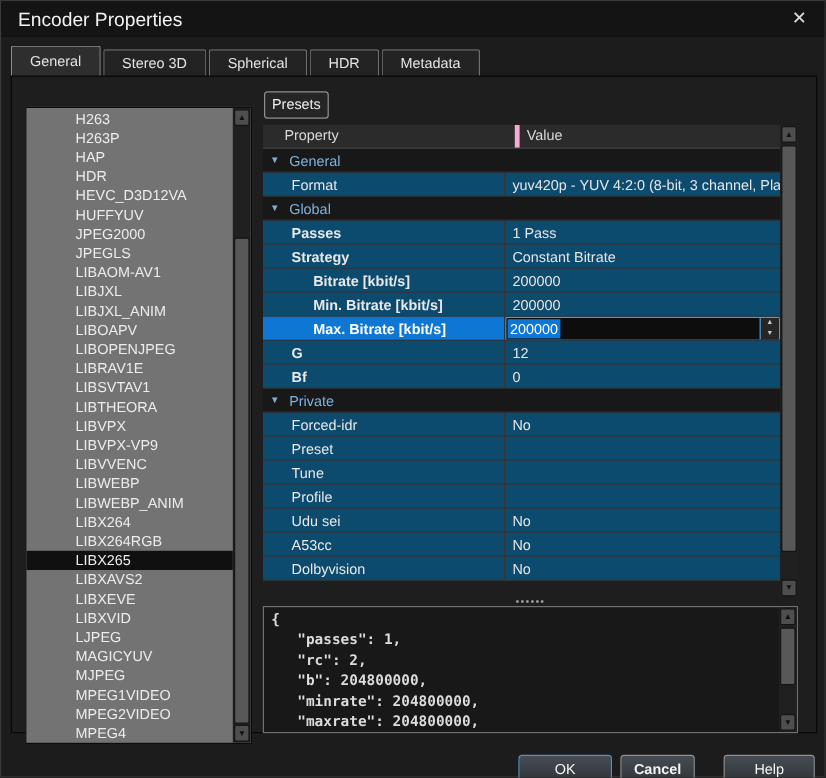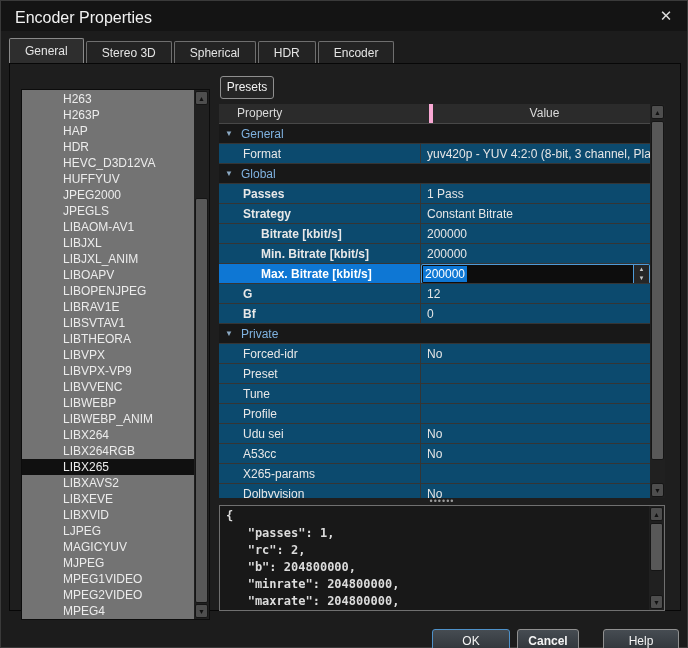--- a/index.html
+++ b/index.html
@@ -48,21 +48,21 @@
     background:#252525; border:1px solid #8f8f8f; border-radius:3px;
     color:#f0f0f0; text-align:center; line-height:21px; }
 
   
   .ptable { position:absolute; left:218px; top:103px; width:446px; height:394px;
     background:#1e1e1e; overflow:hidden; }
   .ptable-inner { position:absolute; left:0; top:0; right:15px; bottom:0; overflow:hidden; }
   .thead { display:flex; height:20px; background:#2b2b2b; border-bottom:1px solid #484848; color:#dadada; }
   .th { line-height:19px; padding-left:6px; }
   .th-prop { width:202px; border-right:4px solid #f9a8d4;margin-left:12px; }
-  .th-val { flex:1;text-align:center; }
+  .th-val { flex:1; }
   .trow { display:flex; height:20px; border-bottom:1px solid #353535; background:#0c4a6e; }
   .trow.group { background:#181818; }
   .g-arrow { width:16px; margin-left:6px; font-size:8px; line-height:20px; color:#8aa8c2; }
   .g-label { line-height:20px; color:#7fb2e0; }
   .cell-prop { width:202px; border-right:1px solid #353535; line-height:20px; white-space:nowrap; overflow:hidden; }
   .cell-val { flex:1; line-height:20px; padding-left:6px; color:#e6e6e6; white-space:nowrap; overflow:hidden; }
   .ind1 { padding-left:24px; } .ind2 { padding-left:42px; }
   .bold { font-weight:bold; }
   .cell-prop.sel { background:#0e77d4; color:#ffffff; }
   .cell-val.editor { padding:0; }
@@ -101,21 +101,21 @@
   <div class="titlebar">
     <div class="title">Encoder Properties</div>
     <div class="close-btn">✕</div>
   </div>
 
   <div class="tabbar">
       <div class="tab selected">General</div>
       <div class="tab">Stereo 3D</div>
       <div class="tab">Spherical</div>
       <div class="tab">HDR</div>
-      <div class="tab">Encoder</div>
+      <div class="tab">Metadata</div>
     </div>
 
   <div class="pane"></div>
 
   <div class="enc-list">
     <div class="enc-items">
         <div class="list-item">H263</div>
         <div class="list-item">H263P</div>
         <div class="list-item">HAP</div>
         <div class="list-item">HDR</div>
@@ -239,24 +239,20 @@
           </div>
           <div class="trow">
             <div class="cell-prop ind1">Udu sei</div>
             <div class="cell-val">No</div>
           </div>
           <div class="trow">
             <div class="cell-prop ind1">A53cc</div>
             <div class="cell-val">No</div>
           </div>
           <div class="trow">
-            <div class="cell-prop ind1">X265-params</div>
-            <div class="cell-val"></div>
-          </div>
-          <div class="trow">
             <div class="cell-prop ind1">Dolbyvision</div>
             <div class="cell-val">No</div>
           </div>
         </div>
     </div>
     <div class="vscroll">
       <div class="sb-btn sb-up">
           <span>▲</span>
         </div>
       <div class="sb-thumb" style="top:17px; bottom:38px;"></div>

